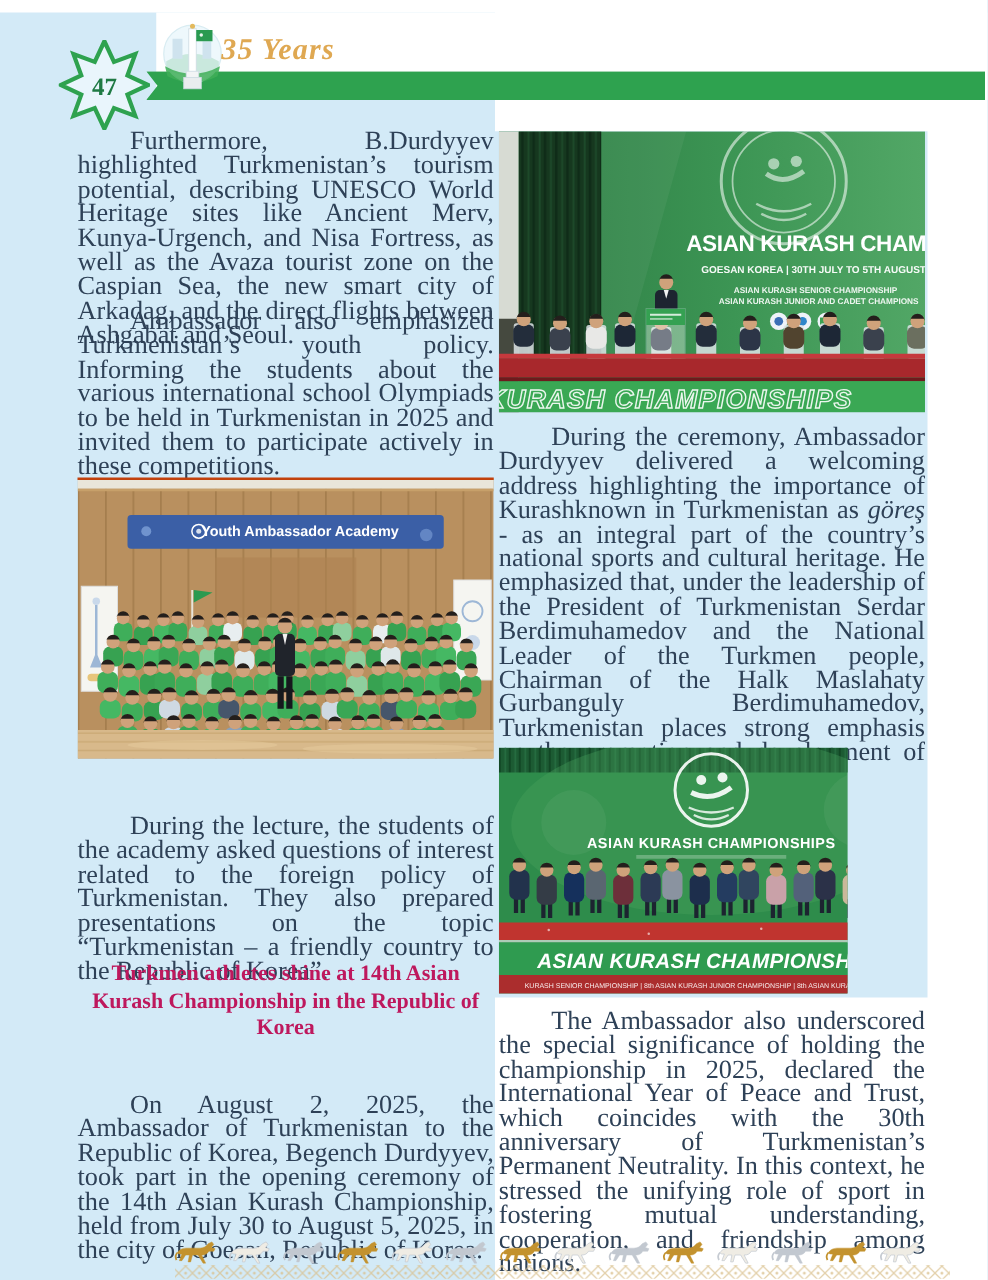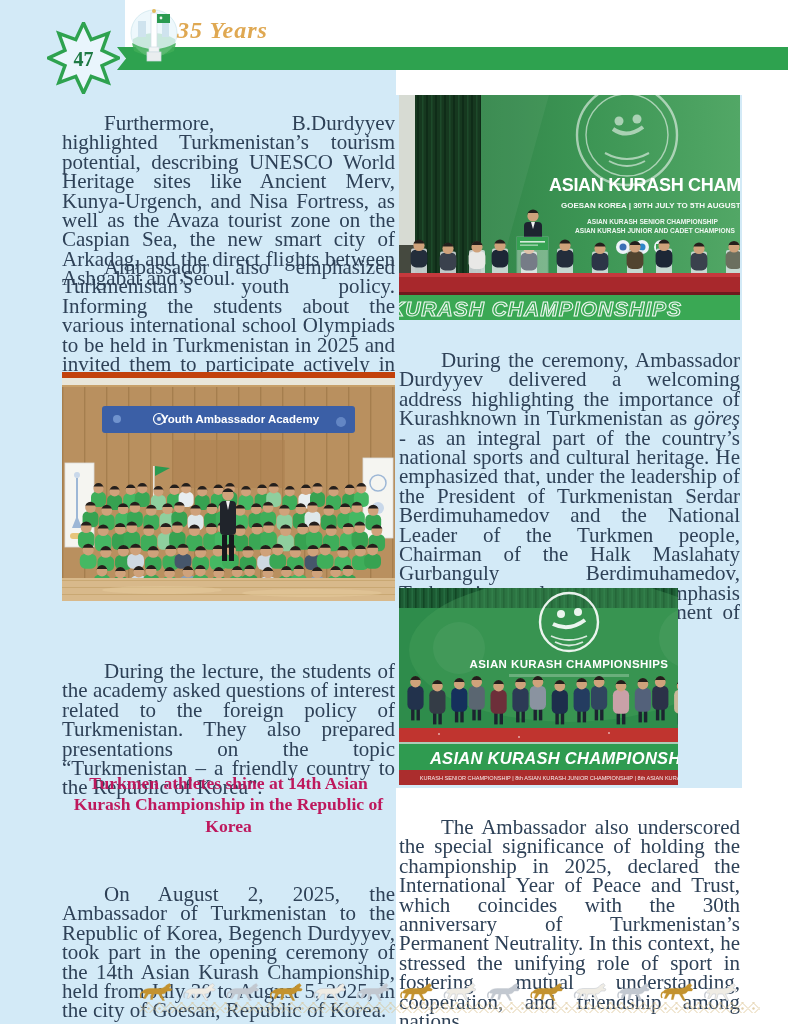--- a/index.html
+++ b/index.html
@@ -1,33 +1,33 @@
 <!DOCTYPE html>
 <html><head>
 <meta charset="utf-8">
 <style>
   html,body{margin:0;padding:0;}
   body{width:790px;height:1024px;position:relative;font-family:"Liberation Serif","DejaVu Serif",serif;background:#ffffff;overflow:hidden;}
-  .abs{position:absolute;}
+  .abs{position:absolute;margin-top:10px;}
   
   .blue-left{left:0;top:0;width:396px;height:1024px;background:#d3eaf7;}
   .blue-right{left:396px;top:95px;width:346px;height:693px;background:#d3eaf7;}
   .white-header{left:125px;top:0;width:665px;height:70px;background:#ffffff;}
   
   .band{left:117px;top:47px;width:671px;height:23px;background:#2ea24f;clip-path:polygon(0 0,100% 0,100% 100%,0 100%,9px 50%);box-shadow:0 2px 0 rgba(190,225,200,.9);}
   .star-badge{left:47px;top:22px;width:73px;height:72px;}
   .logo{left:130px;top:5px;width:48px;height:62px;}
   .years{left:177px;top:17px;font-style:italic;font-weight:bold;font-size:24px;color:#dfa852;letter-spacing:1px;}
   
   .para{width:333px;font-size:21px;line-height:19.4px;color:#2e4157;text-align:justify;text-indent:42px;}
   .lcol{left:62px;}
   .rcol{left:399px;width:341px;}
   .heading{left:62px;top:758px;width:333px;text-align:center;font-weight:bold;font-size:17.6px;line-height:21.5px;color:#be185d;text-indent:0;}
   .photo{overflow:hidden;}
-  .ph-left{left:62px;top:372px;width:333px;height:223px;border-top:6px solid #c2410c;}
+  .ph-left{left:62px;top:372px;width:333px;height:223px;border-top:2px solid #c2410c;}
   .ph-r1{left:399px;top:95px;width:341px;height:225px;}
   .ph-r2{left:399px;top:588px;width:279px;height:197px;}
   svg{display:block;}
   .svg-sans{font-family:"Liberation Sans","DejaVu Sans",sans-serif;}
   .horses{left:0;top:981px;width:790px;height:40px;}
 </style>
 </head>
 <body>
 
 <div class="abs blue-left"></div>

